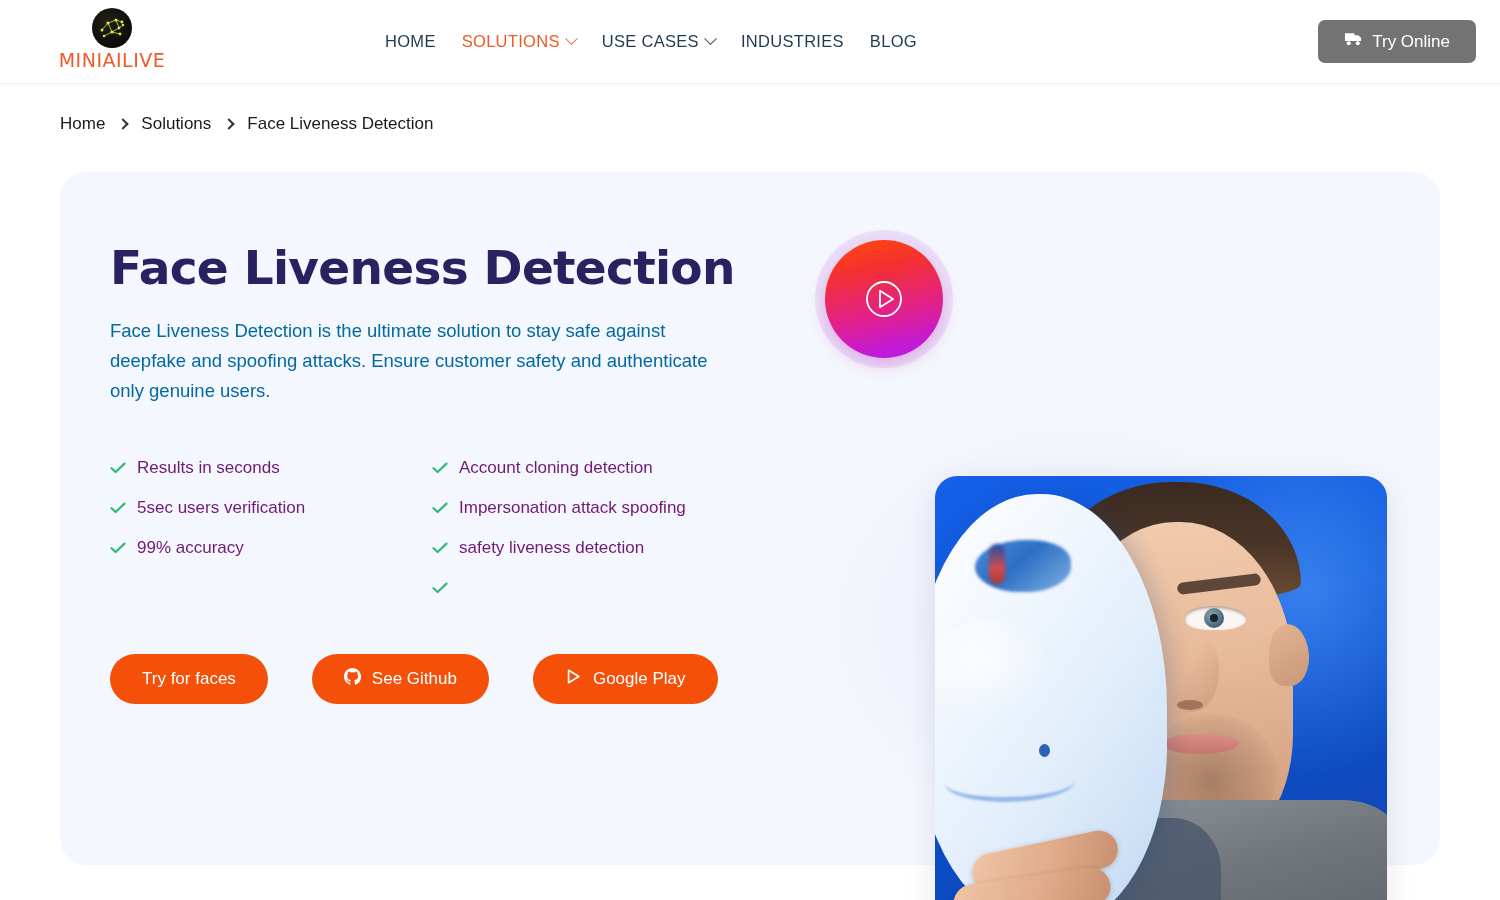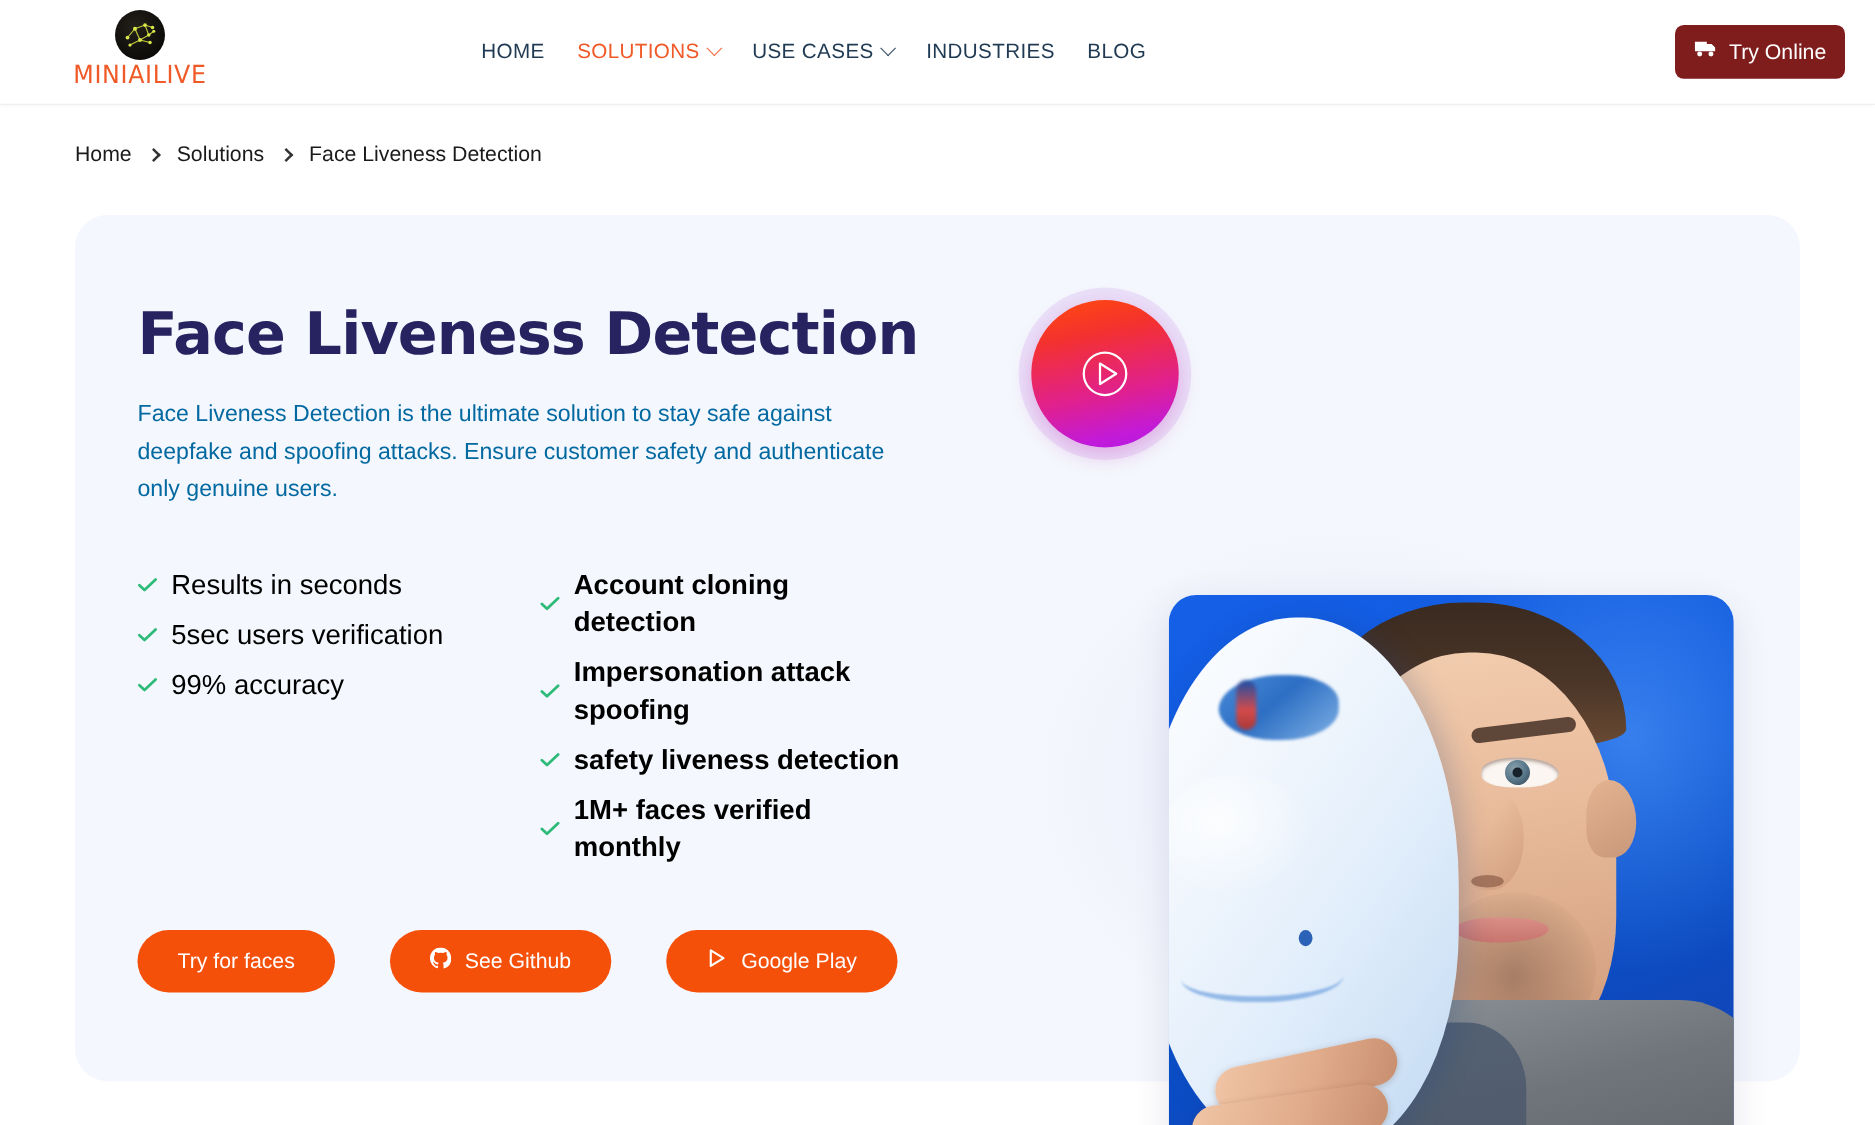--- a/index.html
+++ b/index.html
@@ -83,26 +83,26 @@
   }
 
   .header-actions {
     position: absolute;
     right: 24px;
     display: flex;
     align-items: center;
     gap: 38px;
   }
   .btn-orange {
-    background: #7f1d1d;
+    background: #737373;
     color: #ffffff;
     border: none;
     border-radius: 7px;
     font-size: 17px;
-    padding: 11px 15px;
+    padding: 11px 26px;
     display: flex;
     align-items: center;
     gap: 9px;
     cursor: pointer;
     font-family: "Liberation Sans", sans-serif;
     white-space: nowrap;
   }
   .btn-orange svg { flex-shrink: 0; }
 
   
@@ -175,26 +175,26 @@
   .feat-check {
     flex-shrink: 0;
     width: 16px;
     height: 16px;
     color: #2eba78;
     display: flex;
     align-items: center;
     justify-content: center;
   }
   .feat-label {
-    font-size: 22px;
-    color: #000000;
+    font-size: 17px;
+    color: #701a75;
     line-height: 30px;
     max-width: 240px;
   }
-  .feat-col.right .feat-label { max-width: 270px; font-weight: bold; }
+  .feat-col.right .feat-label { max-width: 270px; }
 
   .cta-row {
     margin-top: 46px;
     display: flex;
     align-items: center;
     gap: 44px;
   }
   .cta {
     background: #f4500a;
     color: #fff;
@@ -626,21 +626,20 @@
               </svg>
           </span>
           <span class="feat-label">safety liveness detection</span>
         </div>
         <div class="feat">
           <span class="feat-check">
             <svg width="16" height="12" viewBox="0 0 16 12" fill="none" stroke="currentColor" stroke-width="2.2" stroke-linecap="round" stroke-linejoin="round">
                 <path d="M1.5 6.2 5.6 10 14.5 1.6"></path>
               </svg>
           </span>
-          <span class="feat-label">1M+ faces verified monthly</span>
         </div>
       </div>
     </div>
 
     <div class="cta-row">
       <button class="cta">
         <span>Try for faces</span>
       </button>
       <button class="cta">
         <span>

